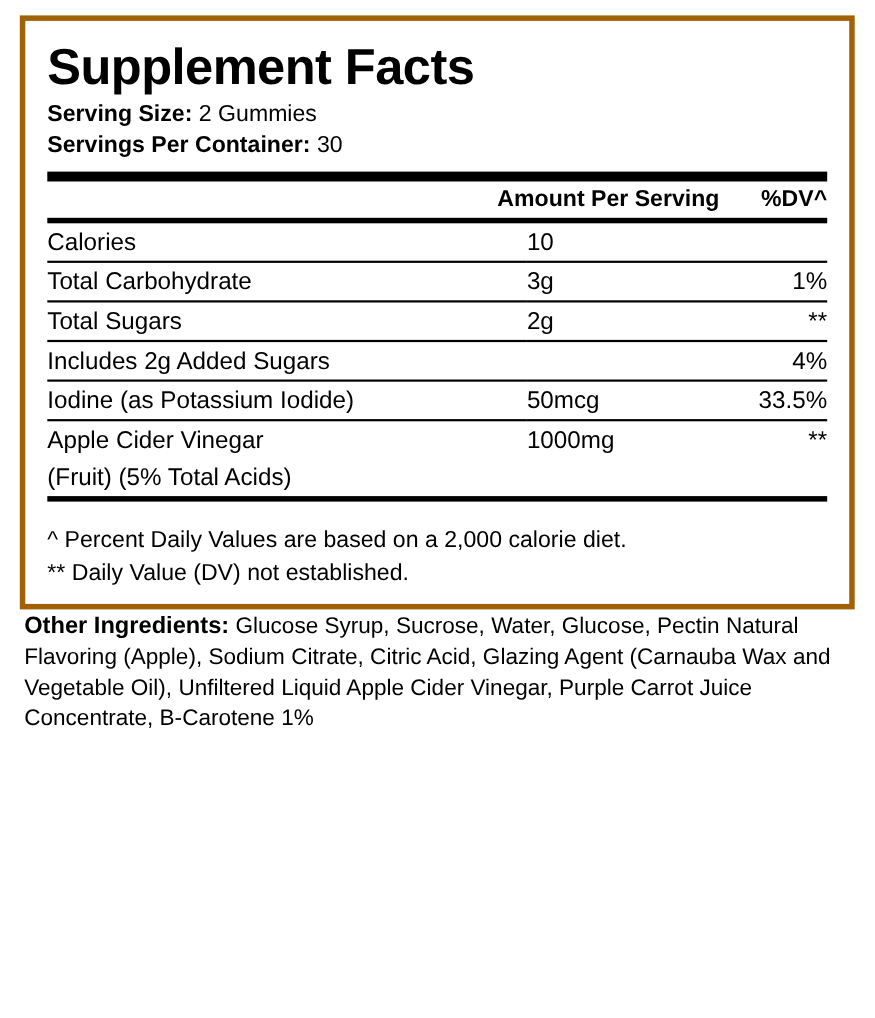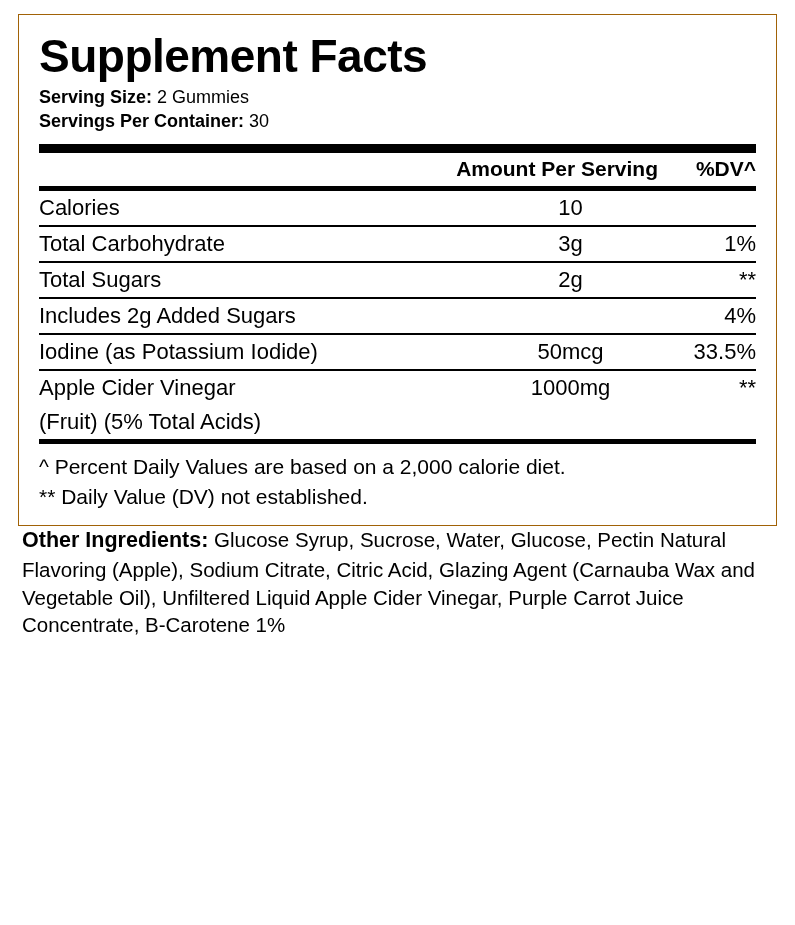--- a/index.html
+++ b/index.html
@@ -17,36 +17,36 @@
   .page {
     position: relative;
     width: 795px;
     height: 925px;
     box-sizing: border-box;
     padding: 14px 18px 0 18px;
   }
 
   
   .panel {
-    border: 1px solid #a16207;
+    border: 5px solid #a16207;
     box-sizing: border-box;
     padding: 16px 20px 14px 20px;
     width: 100%;
   }
 
   .panel-title {
     font-size: 46px;
     font-weight: bold;
     line-height: 1.02;
     letter-spacing: -0.5px;
     margin: 2px 0 6px 0;
   }
 
   .serving-line {
-    font-size: 18px;
+    font-size: 21px;
     line-height: 1.32;
     font-weight: normal;
   }
   .serving-line b {
     font-weight: bold;
   }
 
   .rule-thick {
     border-top: 9px solid #000;
     margin: 11px 0 0 0;
@@ -70,21 +70,21 @@
     border-top: 2px solid #000;
   }
   table.facts tr.first-row td {
     border-top: none;
   }
   table.facts td.name {
     text-align: left;
     white-space: nowrap;
   }
   table.facts td.amount {
-    text-align: center;
+    text-align: left;
     white-space: nowrap;
     padding-right: 6px;
     width: 175px;
   }
   table.facts td.dv {
     text-align: right;
     white-space: nowrap;
     width: 92px;
   }
 
@@ -102,20 +102,21 @@
     border-top: none;
     padding-top: 0;
     padding-bottom: 6px;
     margin-left: 36px;
   }
 
   .footnotes {
     font-size: 21px;
     line-height: 1.42;
     padding-top: 8px;
+    margin-top: 12px;
   }
 
   
   .other {
     font-size: 20.5px;
     line-height: 1.36;
     padding: 0 4px 0 4px;
   }
   .other .oi-label {
     font-weight: bold;

